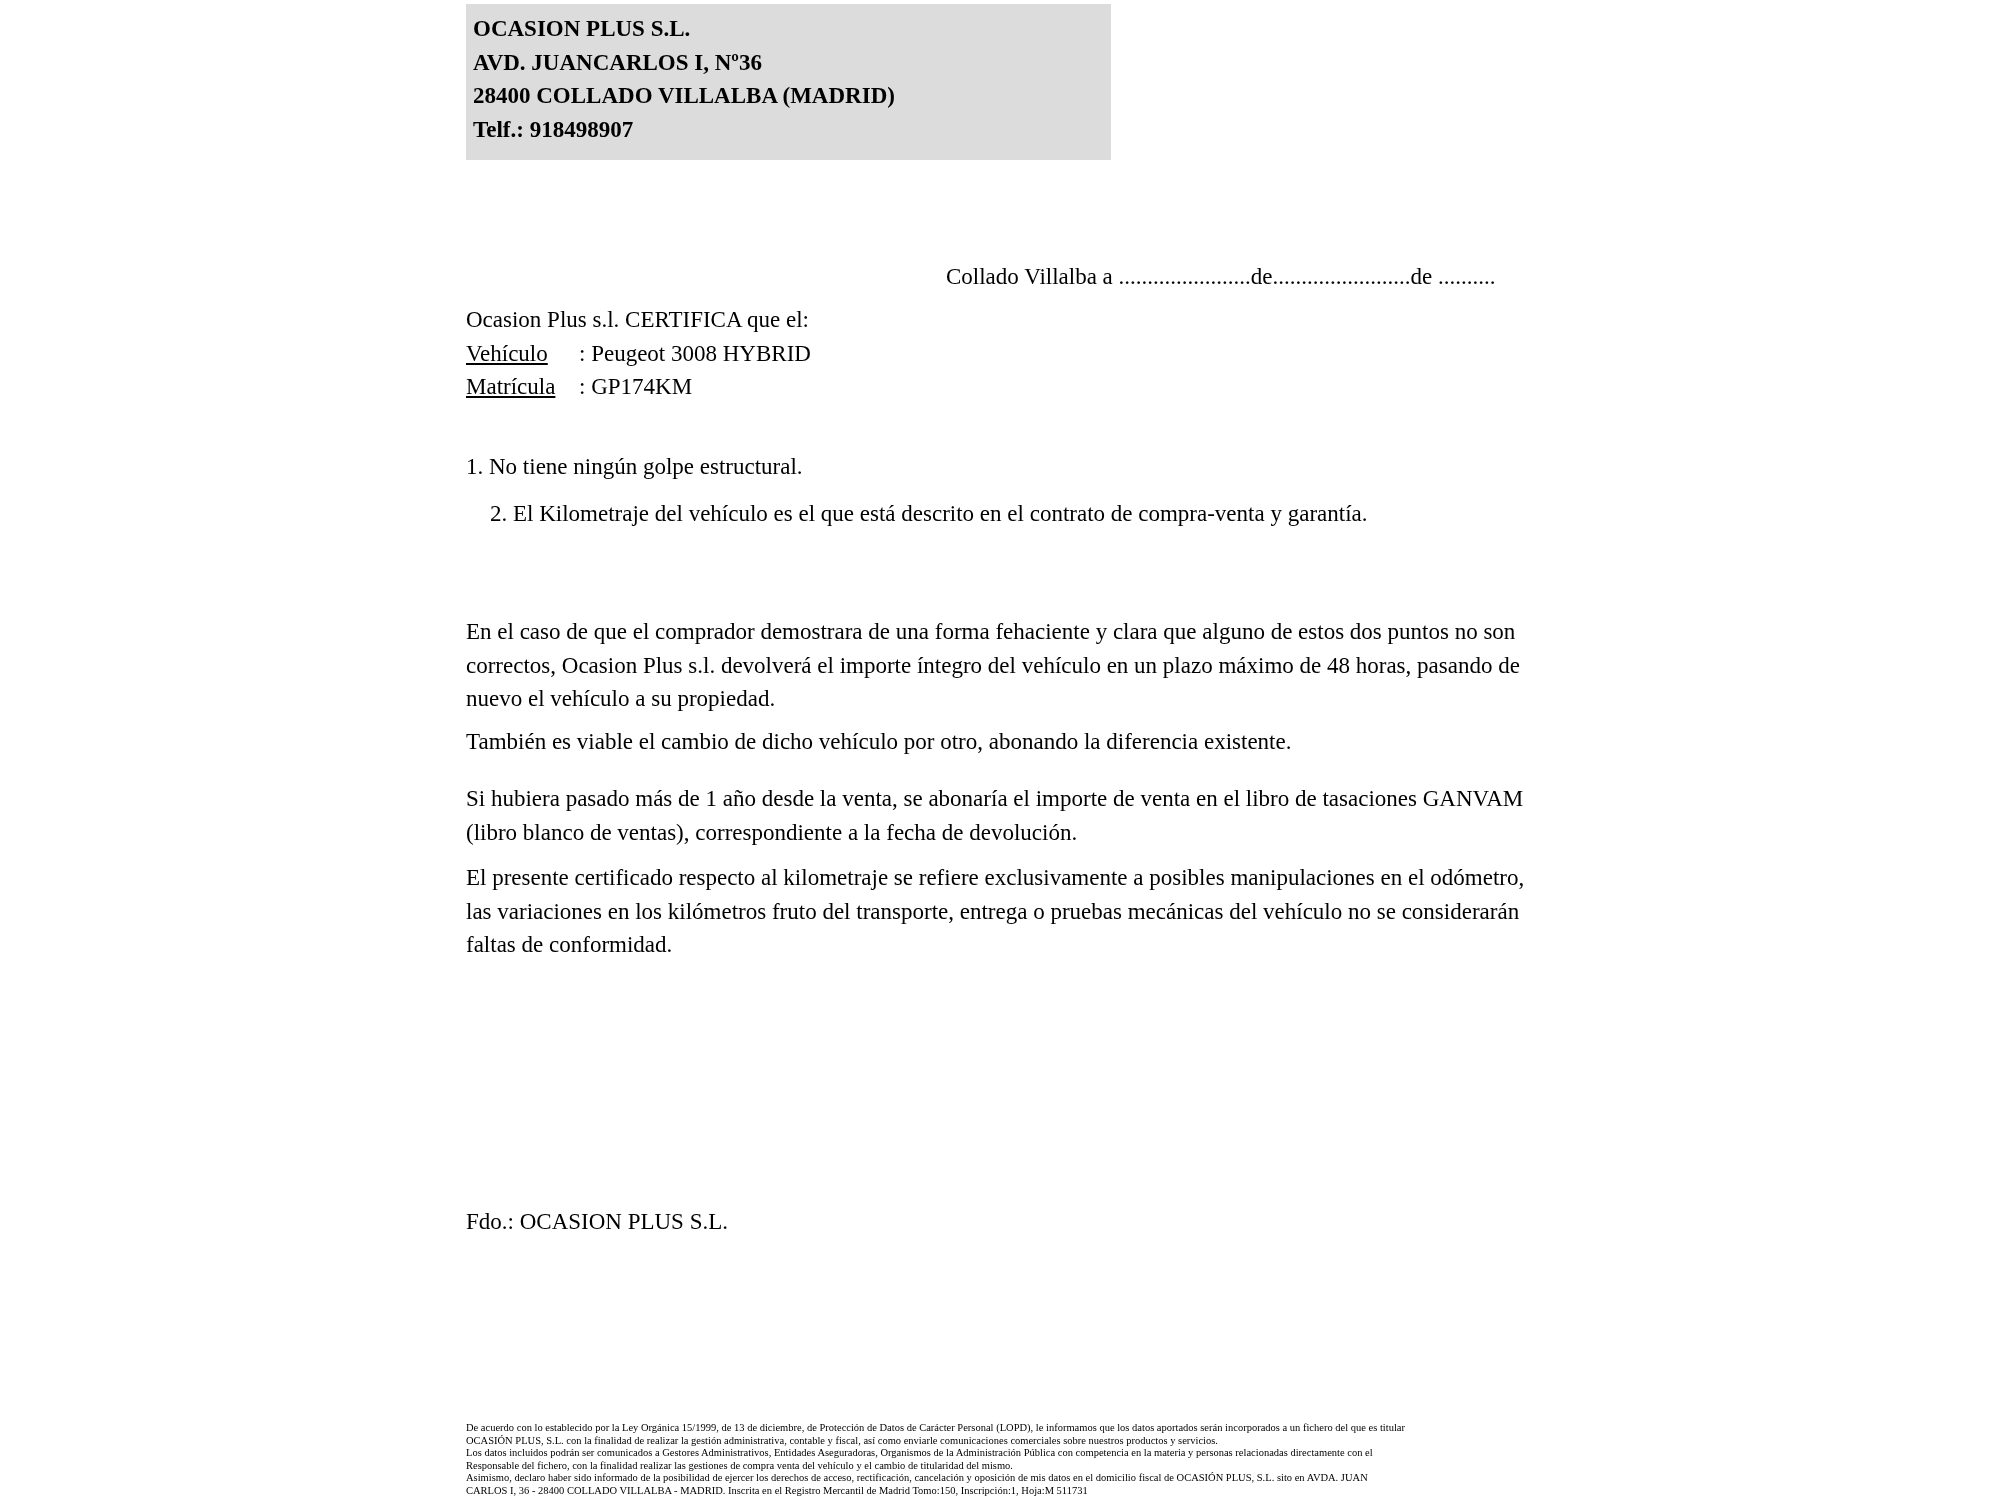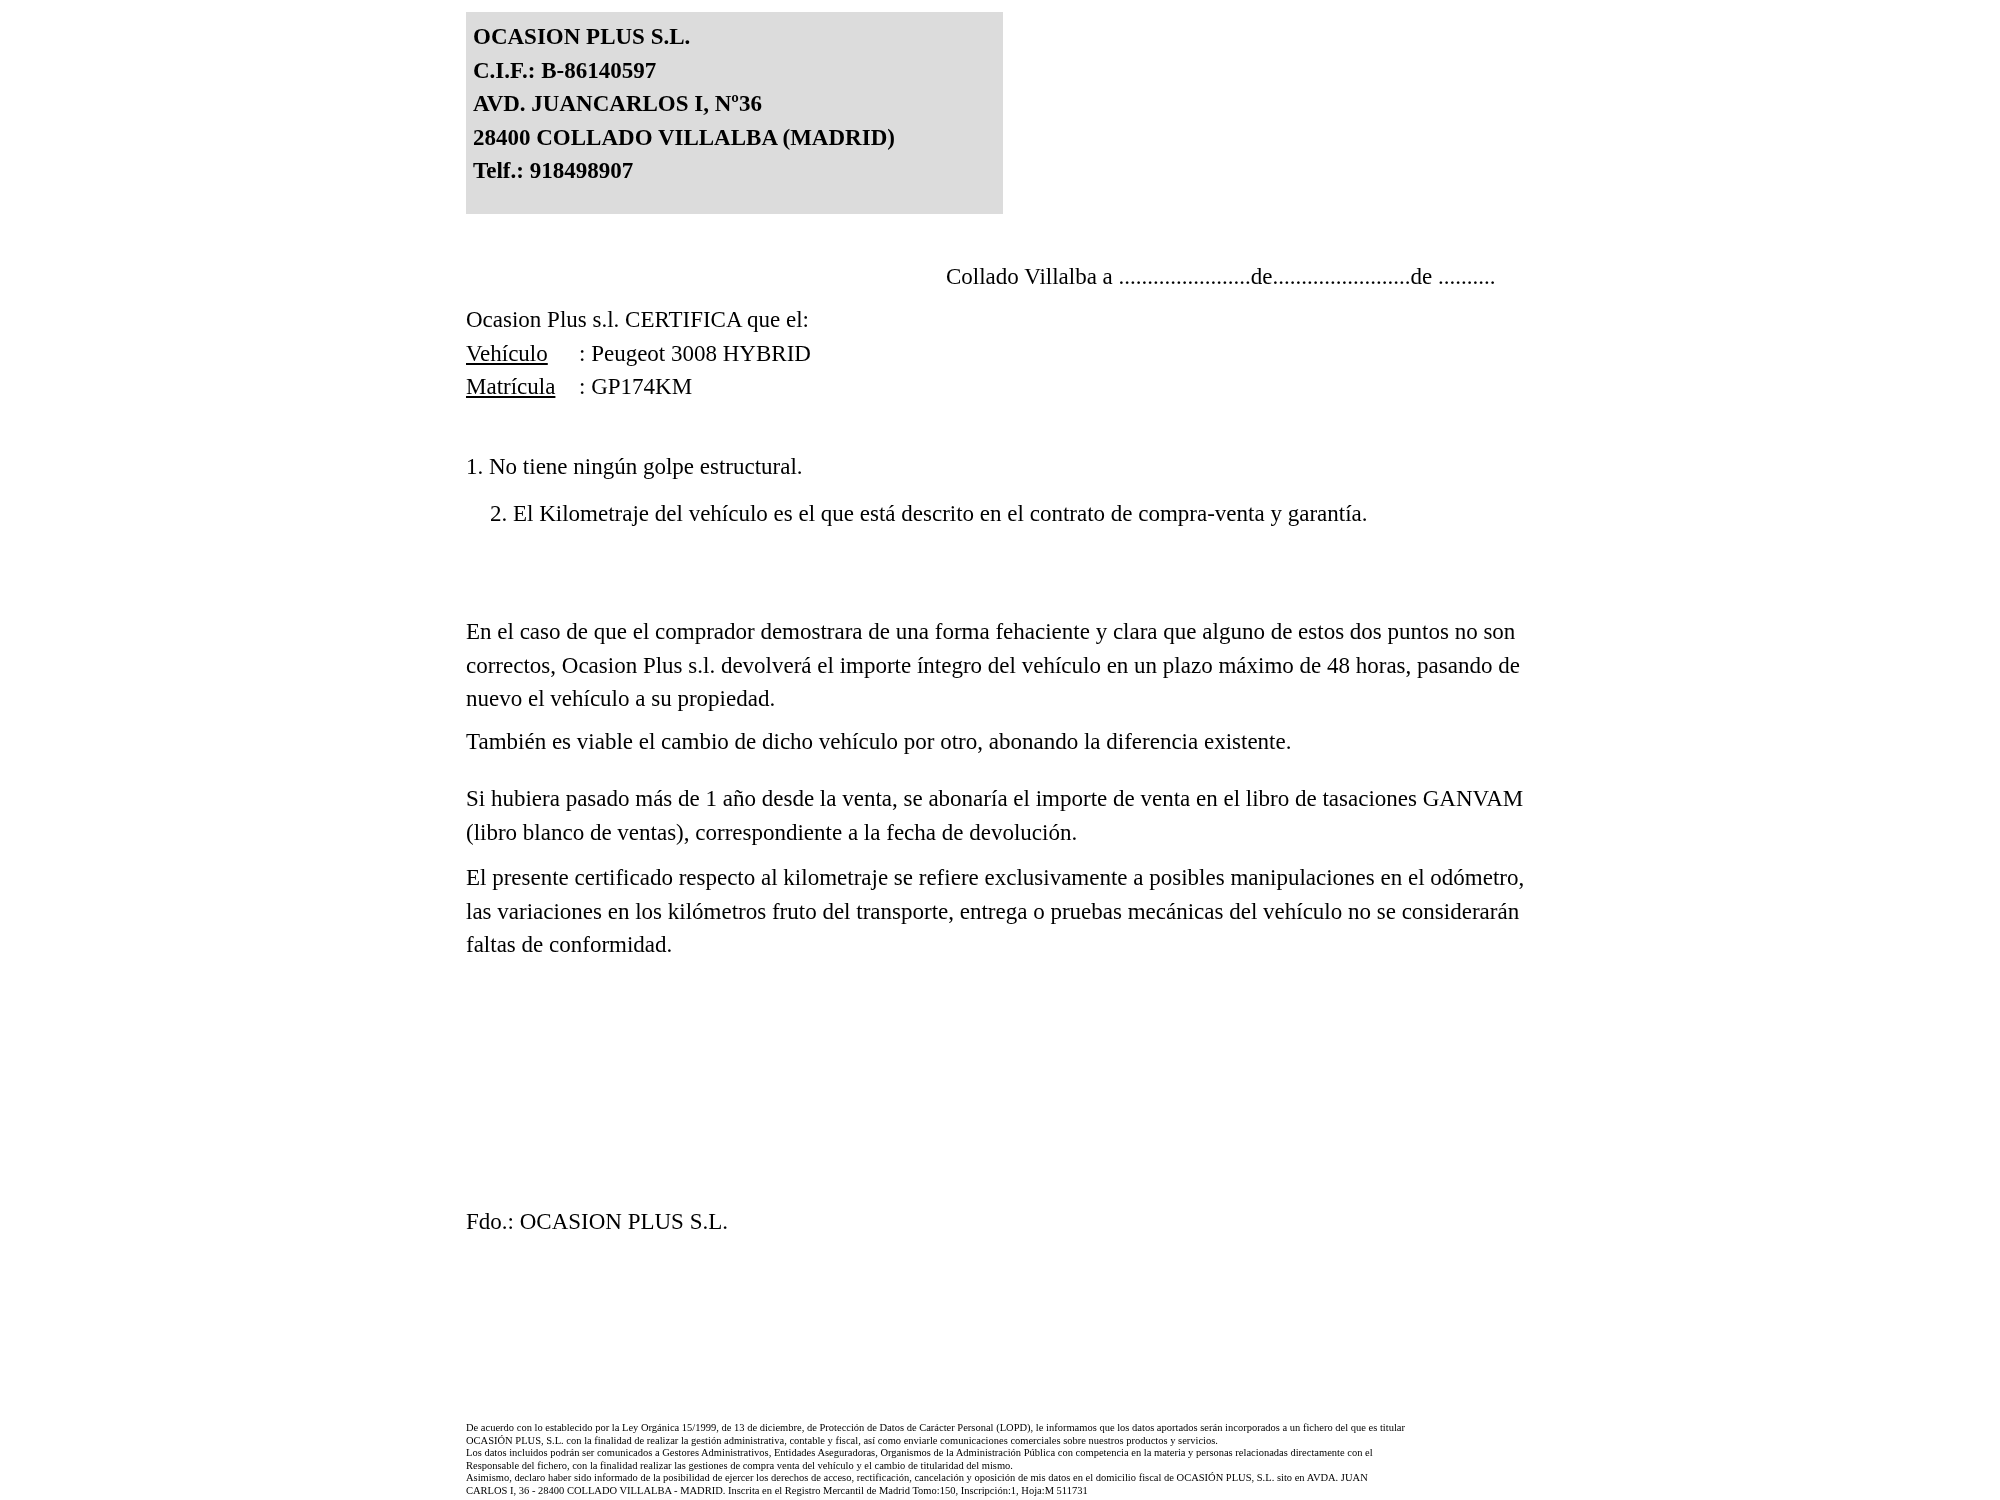--- a/index.html
+++ b/index.html
@@ -21,24 +21,24 @@
     top: 0;
     width: 2000px;
     height: 1500px;
     background: #ffffff;
   }
 
   
   .letterhead {
     position: absolute;
     left: 466px;
-    top: 12px;
-    width: 537px;
+    top: 4px;
+    width: 645px;
     background: #dcdcdc;
-    padding: 8px 0 26px 0;
+    padding: 8px 0 14px 0;
   }
   .letterhead .line {
     font-weight: bold;
     font-size: 23px;
     line-height: 33.5px;
     padding-left: 7px;
     white-space: nowrap;
   }
 
   
@@ -116,21 +116,20 @@
     white-space: nowrap;
   }
 </style>
 </head>
 <body>
 
 <div class="page">
 
   <div class="letterhead">
     <div class="line">OCASION PLUS S.L.</div>
-    <div class="line">C.I.F.: B-86140597</div>
     <div class="line">AVD. JUANCARLOS I, Nº36</div>
     <div class="line">28400 COLLADO VILLALBA (MADRID)</div>
     <div class="line">Telf.: 918498907</div>
   </div>
 
   <div class="datelinewrap">Collado Villalba a .......................de........................de ..........</div>
 
   <div class="certify">
     <div class="row">Ocasion Plus s.l. CERTIFICA que el:</div>
     <div class="row">

